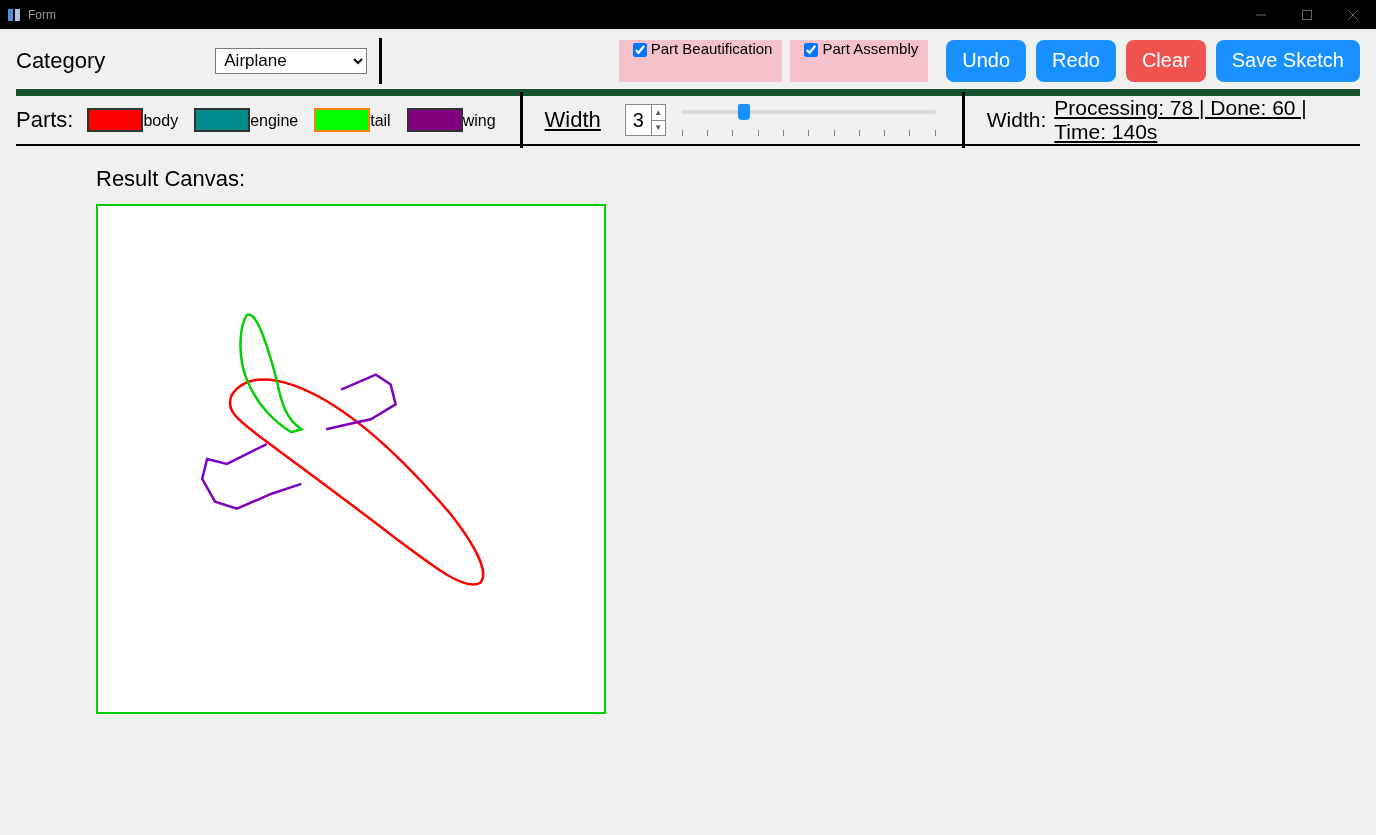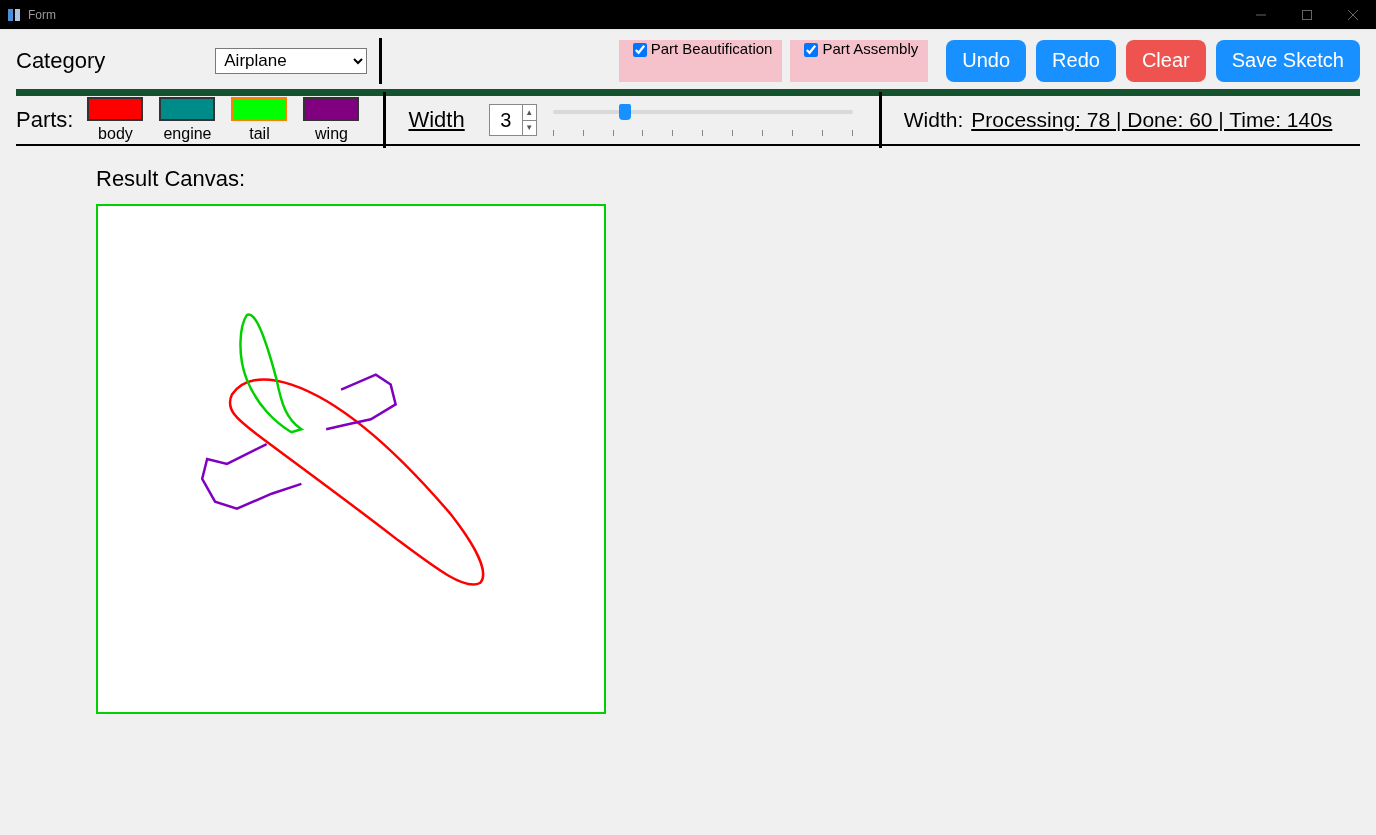--- a/index.html
+++ b/index.html
@@ -99,22 +99,22 @@
 
     .row2 {
       display: flex;
       align-items: center;
       height: 50px;
       border-bottom: 2px solid #000;
     }
     .parts-label { font-size: 22px; margin-right: 6px; }
     .part-col {
       display: flex;
-      flex-direction: column;
-      align-items: center;
+      flex-direction: row;
+      align-items: flex-start;
       margin: 16px 8px;
     }
     .swatch {
       width: 56px;
       height: 24px;
       border: 2px solid #333;
       cursor: pointer;
     }
     .swatch.selected { border: 2px solid #ff7f00; }
     .part-name { font-size: 16px; margin-top: 4px; }

